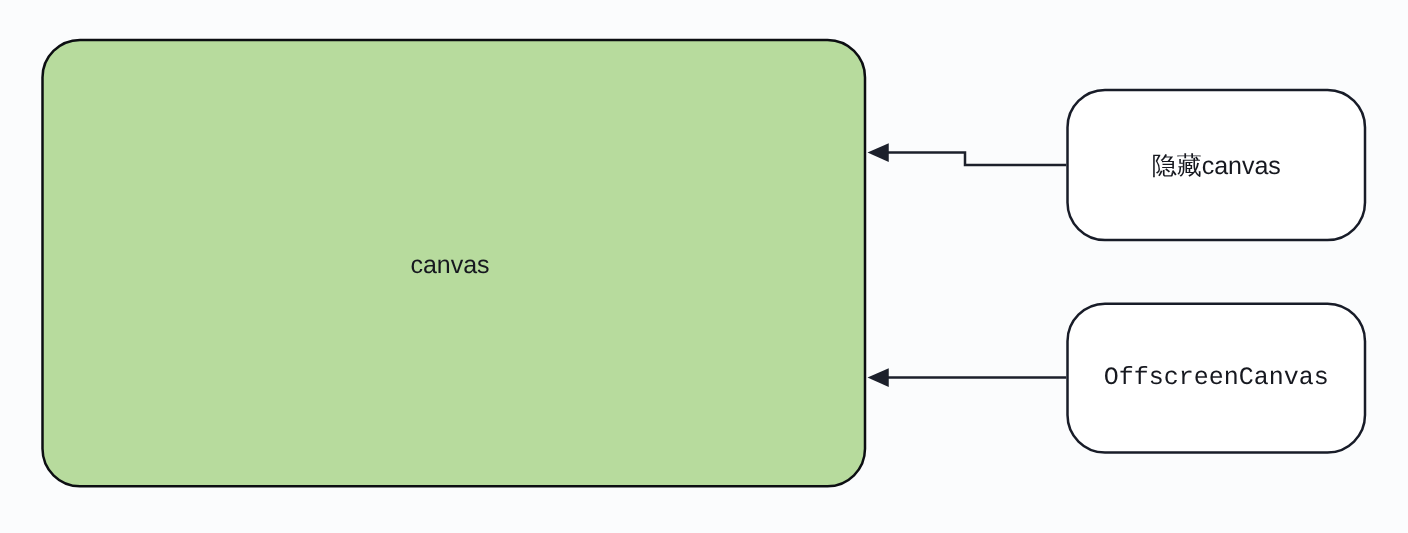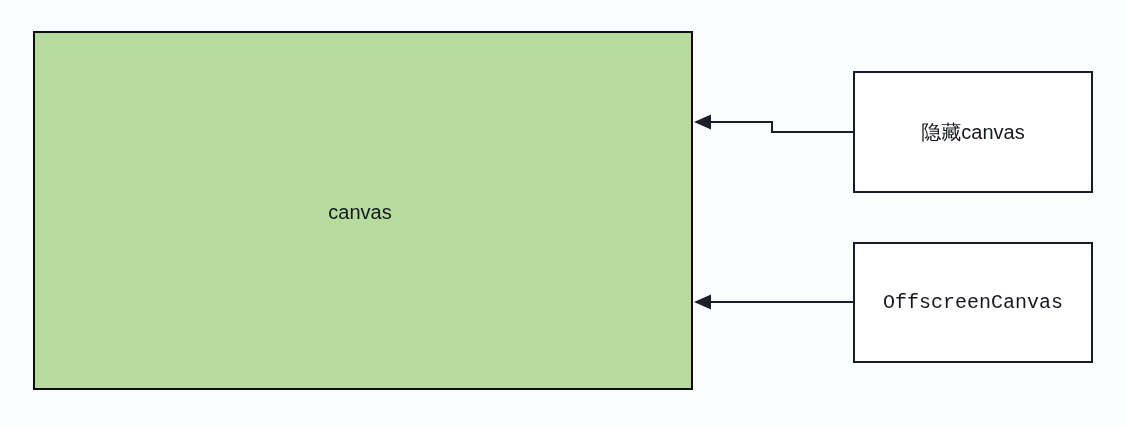--- a/index.html
+++ b/index.html
@@ -17,20 +17,21 @@
     background: #fbfcfd;
   }
   .node {
     position: absolute;
     display: flex;
     align-items: center;
     justify-content: center;
     font-size: 20px;
     color: #16181f;
     text-align: center;
+    border-radius: 31px;
   }
   .node-canvas {
     left: 33px;
     top: 31px;
     width: 660px;
     height: 359px;
     background: #b7db9d;
     border: 2px solid #0c0e12;
   }
   

